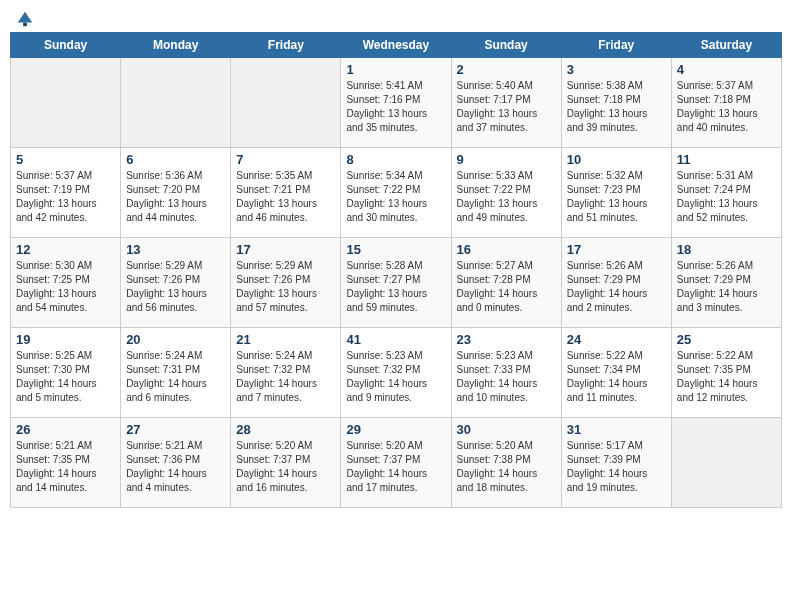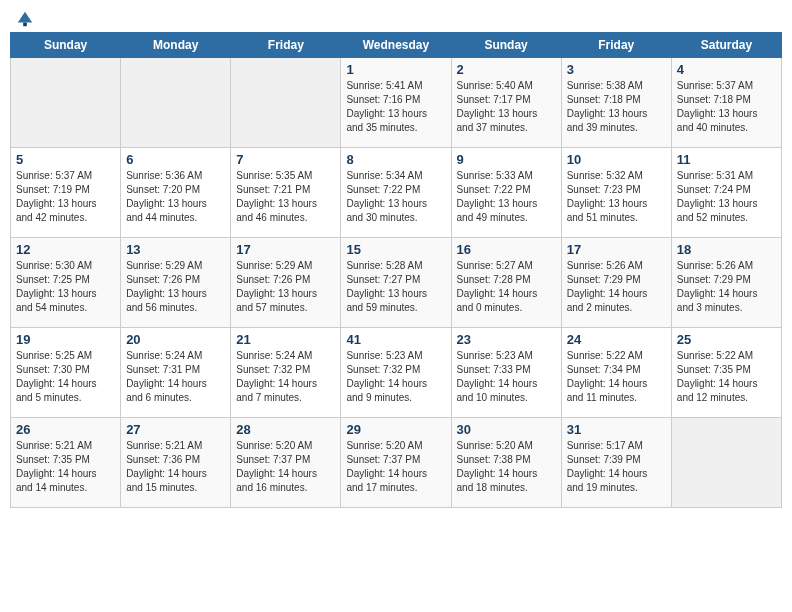--- a/index.html
+++ b/index.html
@@ -318,21 +318,21 @@
           <div class="day-info">Sunrise: 5:21 AM</div>
           <div class="day-info">Sunset: 7:35 PM</div>
           <div class="day-info">Daylight: 14 hours</div>
           <div class="day-info">and 14 minutes.</div>
         </td>
         <td>
           <span class="day-num">27</span>
           <div class="day-info">Sunrise: 5:21 AM</div>
           <div class="day-info">Sunset: 7:36 PM</div>
           <div class="day-info">Daylight: 14 hours</div>
-          <div class="day-info">and 15 minutes.</div>
+          <div class="day-info">and 4 minutes.</div>
         </td>
         <td>
           <span class="day-num">28</span>
           <div class="day-info">Sunrise: 5:20 AM</div>
           <div class="day-info">Sunset: 7:37 PM</div>
           <div class="day-info">Daylight: 14 hours</div>
           <div class="day-info">and 16 minutes.</div>
         </td>
         <td>
           <span class="day-num">29</span>

